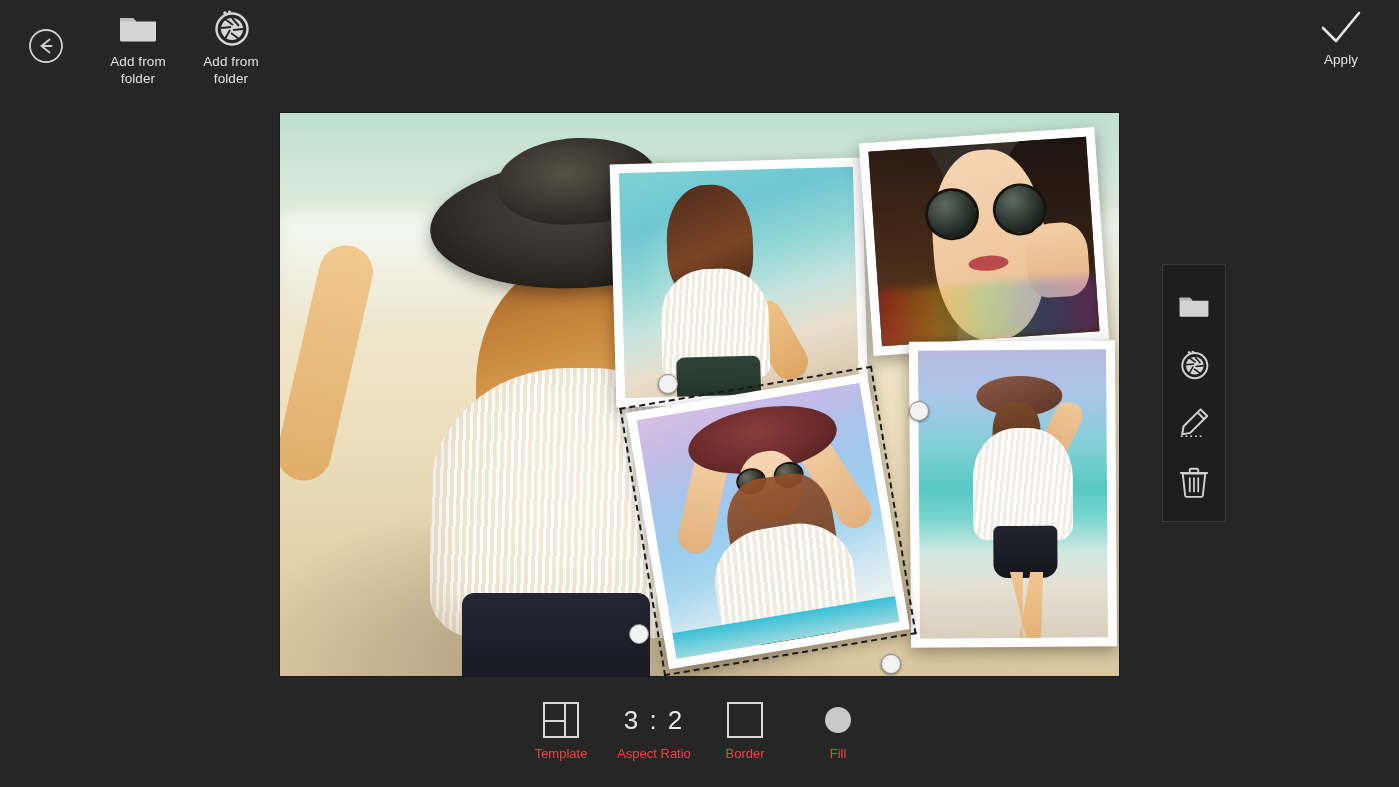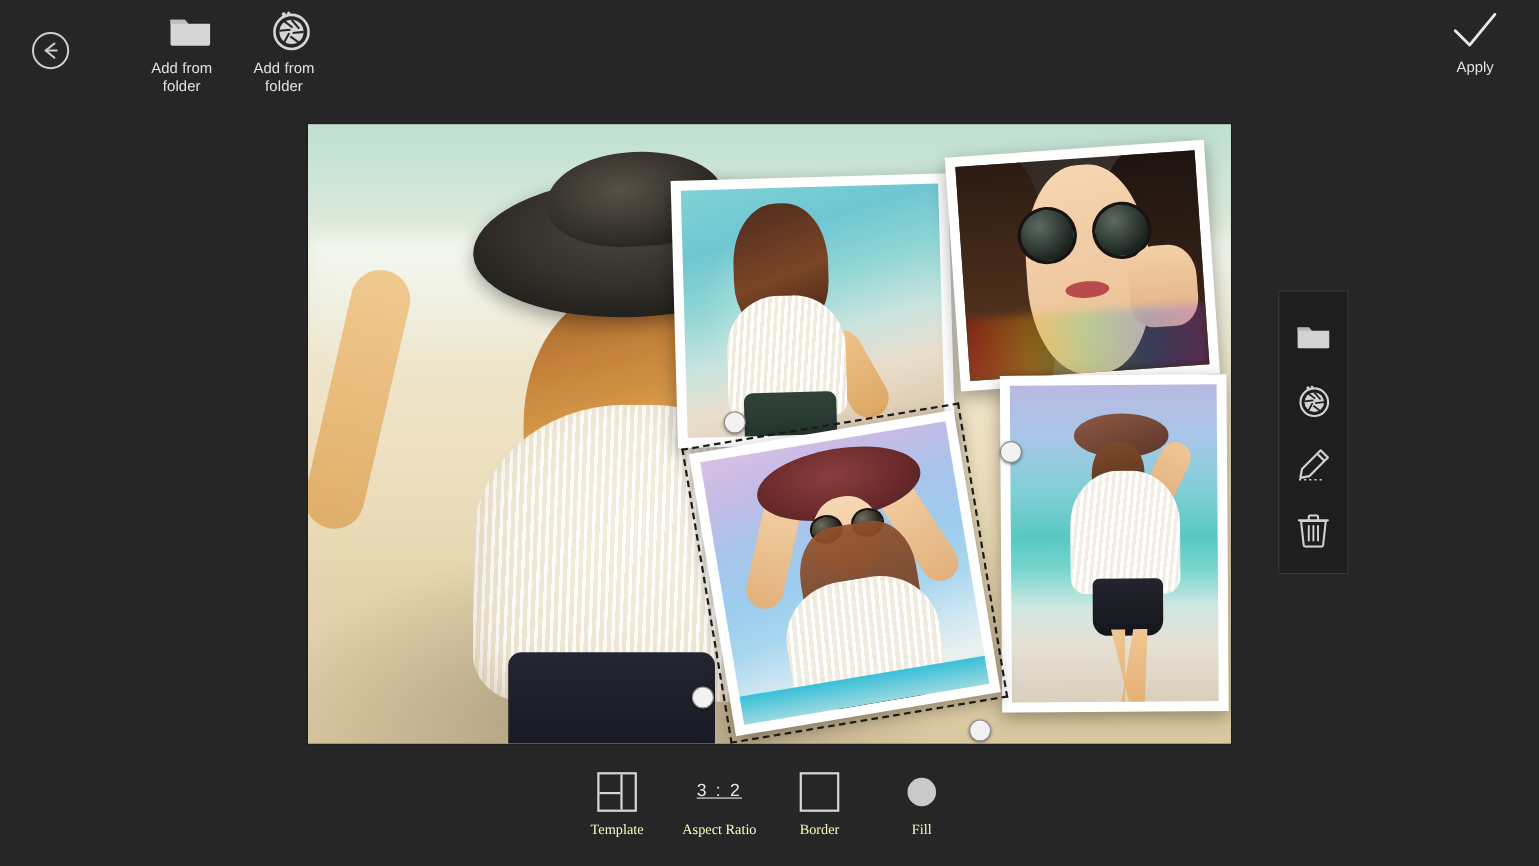--- a/index.html
+++ b/index.html
@@ -21,21 +21,21 @@
     width: 1399px; height: 100px;
   }
   .back-btn {
     position: absolute; left: 28px; top: 28px;
     width: 36px; height: 36px;
     cursor: pointer;
   }
   .top-cmd {
     position: absolute; top: 4px;
     width: 110px;
-    display: flex; flex-direction: column; align-items: flex-end;
+    display: flex; flex-direction: column; align-items: center;
     cursor: pointer;
   }
   .top-cmd .ico { height: 46px; display:flex; align-items:center; justify-content:center; }
   .top-cmd .lbl {
     margin-top: 3px;
     font-size: 13.5px; color: #e2e2e2;
     text-align: center; line-height: 17px;
     letter-spacing: .1px;
   }
   #cmd-folder { left: 83px; }
@@ -234,30 +234,29 @@
   
   .bottombar {
     position:absolute; left:0; top:690px; width:1399px; height:97px;
   }
   .bot-cmd {
     position:absolute; top:8px;
     display:flex; flex-direction:column; align-items:center;
     cursor:pointer;
   }
   .bot-cmd .ico { height:44px; display:flex; align-items:center; justify-content:center; }
-  .bot-cmd .lbl { font-size:13px; color:#fef9c3; margin-top:4px; white-space:nowrap;font-family:Liberation Serif, serif; }
+  .bot-cmd .lbl { font-size:13px; color:#ef4444; margin-top:4px; white-space:nowrap; }
   #bot-template { left:517px; width:88px; }
   #bot-aspect   { left:599px; width:110px; }
   #bot-border   { left:703px; width:84px; }
   #bot-fill     { left:800px; width:76px; }
 
   .ratio-text {
-    font-size:16px; color:#e6e6e6; letter-spacing:2px;
+    font-size:26px; color:#e6e6e6; letter-spacing:2px;
     font-family:"Liberation Sans", sans-serif;
-    text-decoration:underline;
   }
   .sq-icon { width:36px; height:36px; border:2px solid #d8d8d8; }
   .fill-dot { width:26px; height:26px; border-radius:50%; background:#c9c9c9; }
   .tmpl-icon { width:36px; height:36px; border:2px solid #d8d8d8; position:relative; }
   .tmpl-icon::before{content:"";position:absolute;left:0;top:50%;width:58%;height:2px;background:#d8d8d8;}
   .tmpl-icon::after{content:"";position:absolute;left:58%;top:0;bottom:0;width:2px;background:#d8d8d8;}
 </style>
 </head>
 <body>
 

